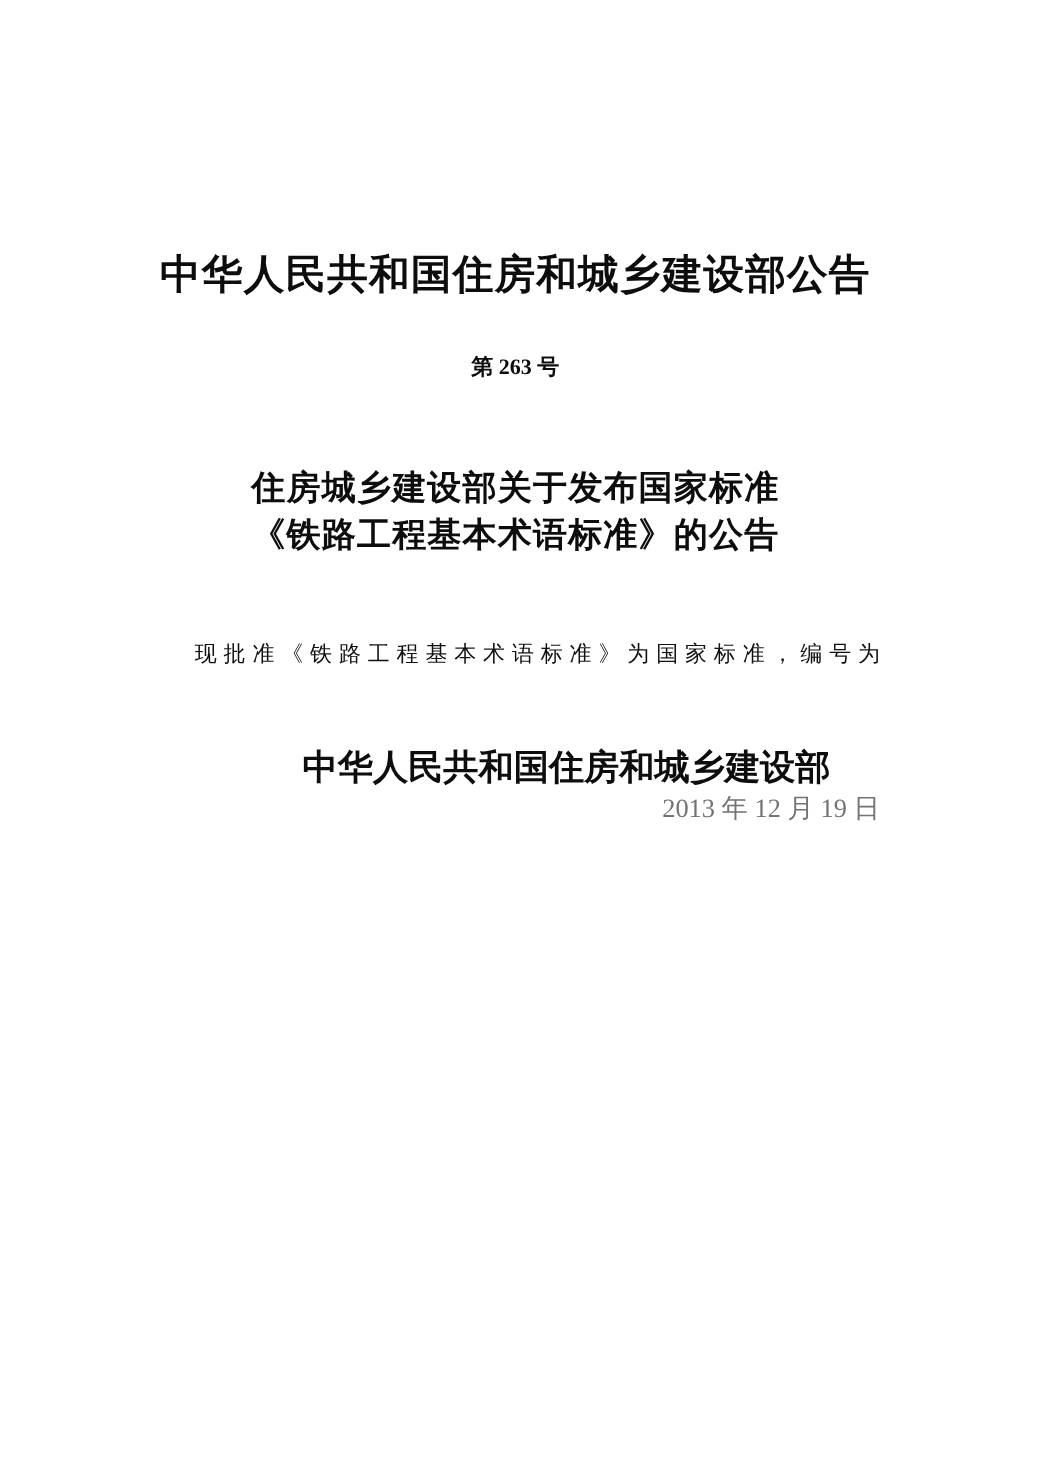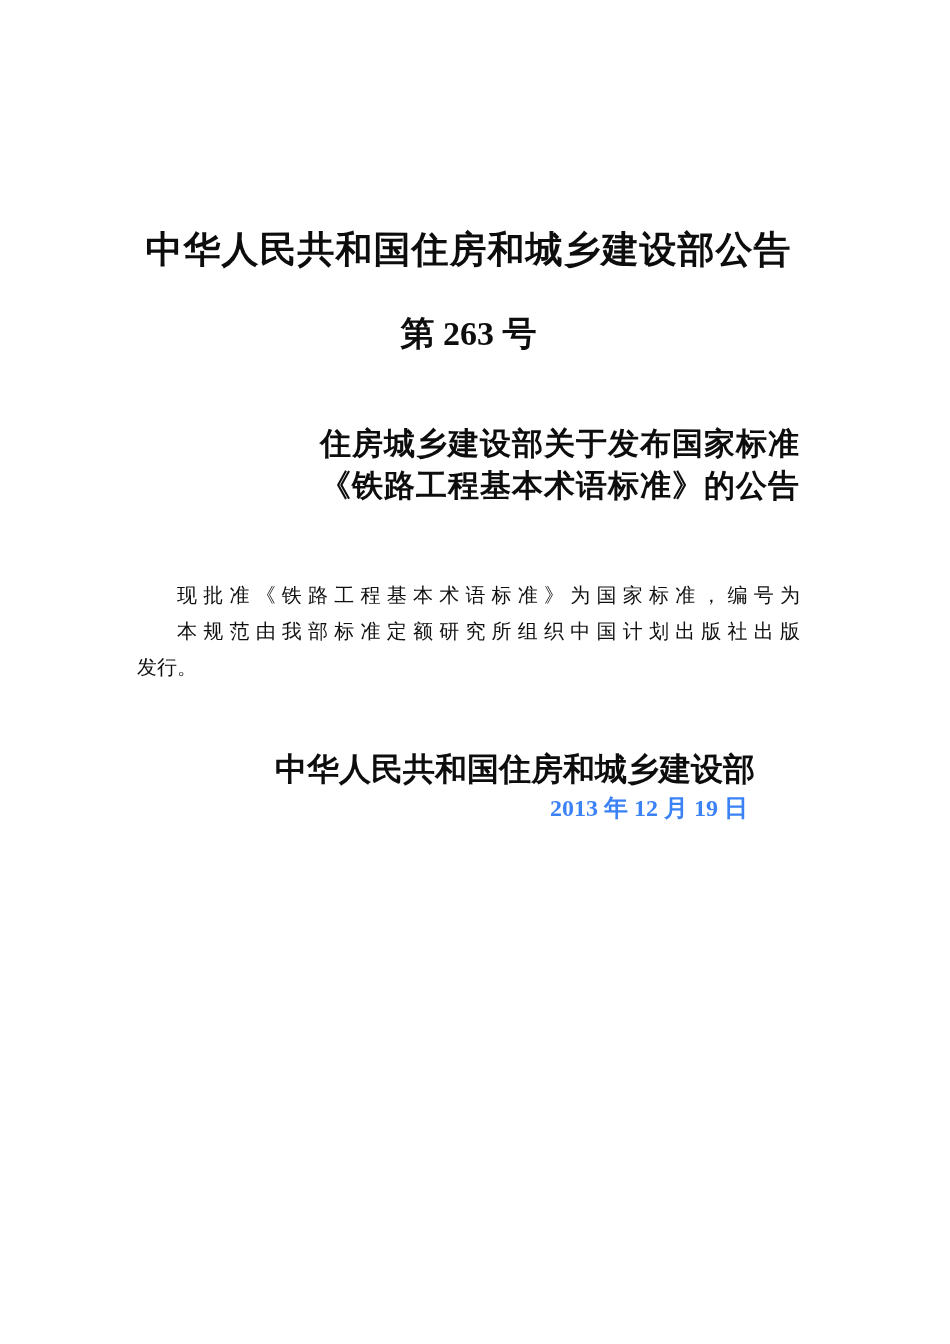--- a/index.html
+++ b/index.html
@@ -28,30 +28,30 @@
     line-height: 44px;
     letter-spacing: 1px;
     color: #0d0d0d;
   }
   
   .issue-number {
     margin-top: 47px;
     text-align: center;
     font-family: "Liberation Serif", "DejaVu Serif", serif;
     font-weight: bold;
-    font-size: 34px;
+    font-size: 20px;
     line-height: 30px;
     color: #0d0d0d;
   }
   
   .doc-heading {
     margin-top: 74px;
   }
   .doc-heading-line {
-    text-align: right;
+    text-align: center;
     font-family: "Liberation Serif", "DejaVu Serif", serif;
     font-weight: bold;
     font-size: 31px;
     line-height: 42px;
     letter-spacing: 1px;
     color: #0d0d0d;
   }
   
   .body-text {
     margin-top: 70px;
@@ -85,25 +85,24 @@
     font-family: "Liberation Sans", "DejaVu Sans", sans-serif;
     font-weight: bold;
     font-size: 32px;
     line-height: 30px;
     margin-right: 45px;
     color: #0d0d0d;
   }
   .signature-date {
     margin-top: 9px;
     font-family: "Liberation Serif", "DejaVu Serif", serif;
-    font-weight: bold;
+    font-weight: normal;
     font-size: 24px;
     line-height: 30px;
-    margin-right: 52px;
-    color: #3b82f6;
+    color: #737373;
   }
 </style>
 </head>
 <body>
 
 <div class="page">
 
   <h1 class="main-title">中华人民共和国住房和城乡建设部公告</h1>
 
   <div class="issue-number">第 263 号</div>
@@ -112,24 +111,20 @@
     <div class="doc-heading-line">住房城乡建设部关于发布国家标准</div>
     <div class="doc-heading-line">《铁路工程基本术语标准》的公告</div>
   </div>
 
   <div class="body-text">
 
     <p class="para">
       <span class="line indent justify">现批准《铁路工程基本术语标准》为国家标准，编号为</span>
     </p>
 
-    <p class="para">
-      <span class="line indent justify">本规范由我部标准定额研究所组织中国计划出版社出版</span>
-      <span class="line">发行。</span>
-    </p>
 
   </div>
 
   <div class="signature">
     <div class="signature-issuer">中华人民共和国住房和城乡建设部</div>
     <div class="signature-date">2013 年 12 月 19 日</div>
   </div>
 
 </div>
 

